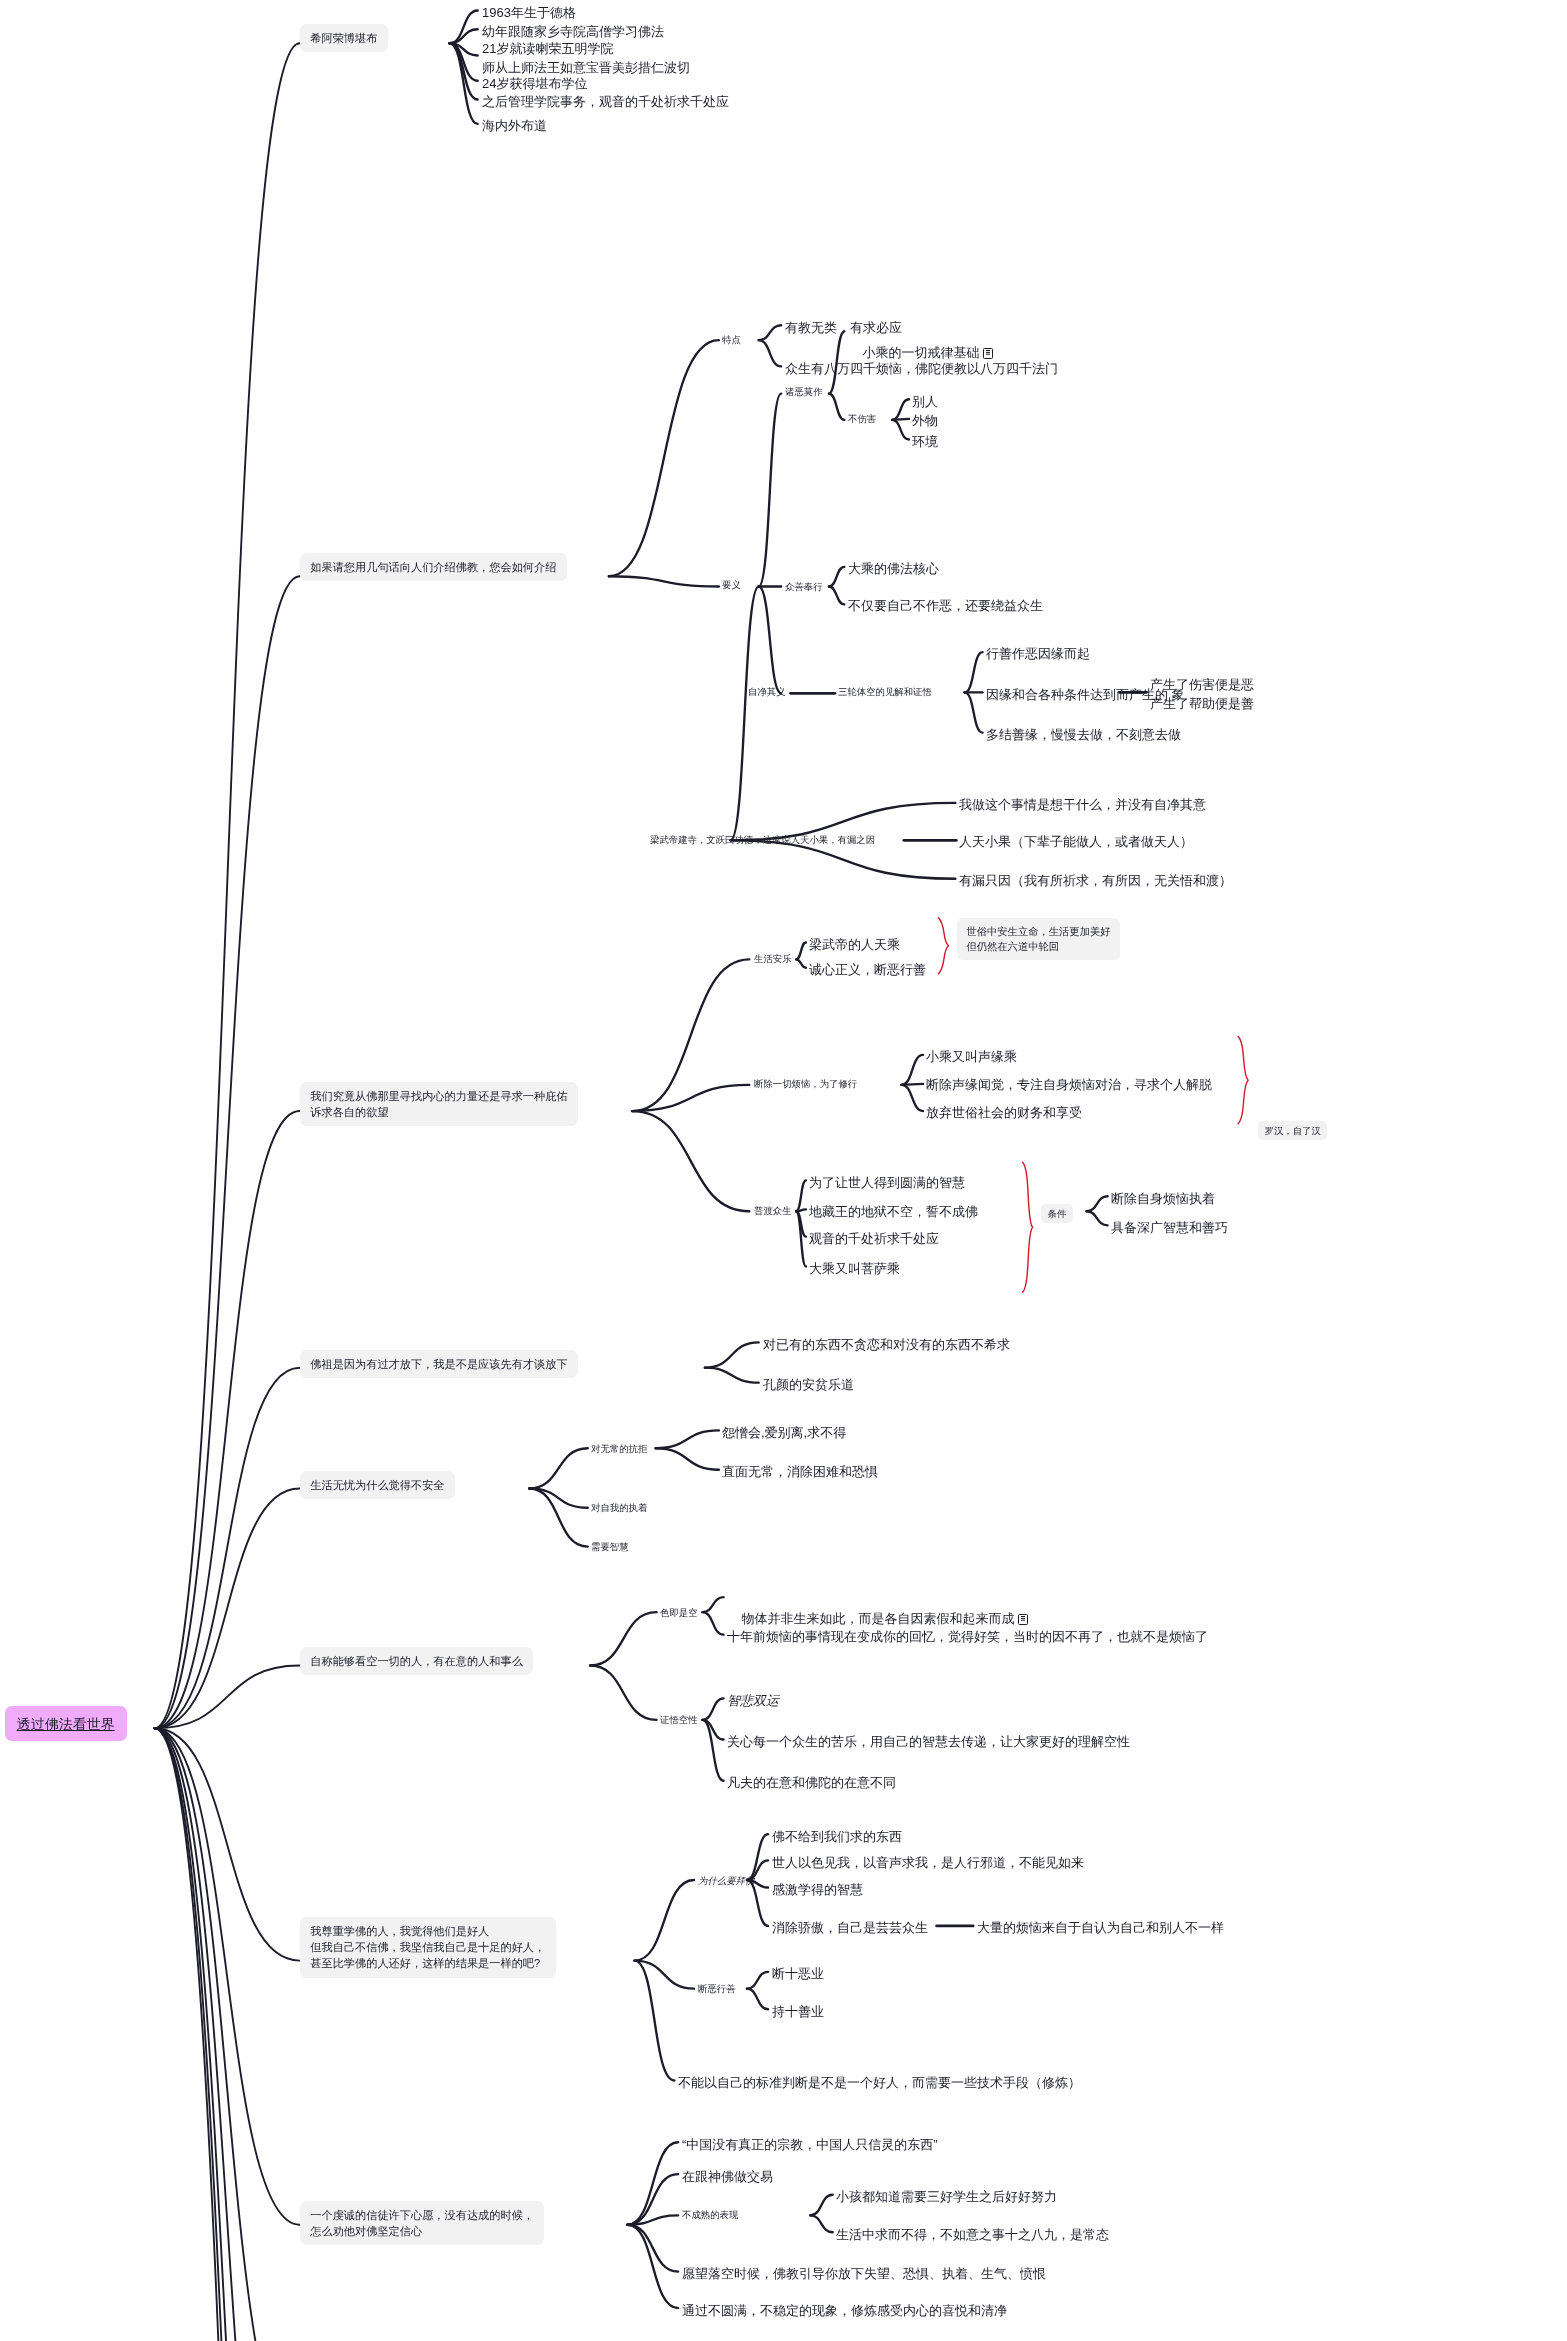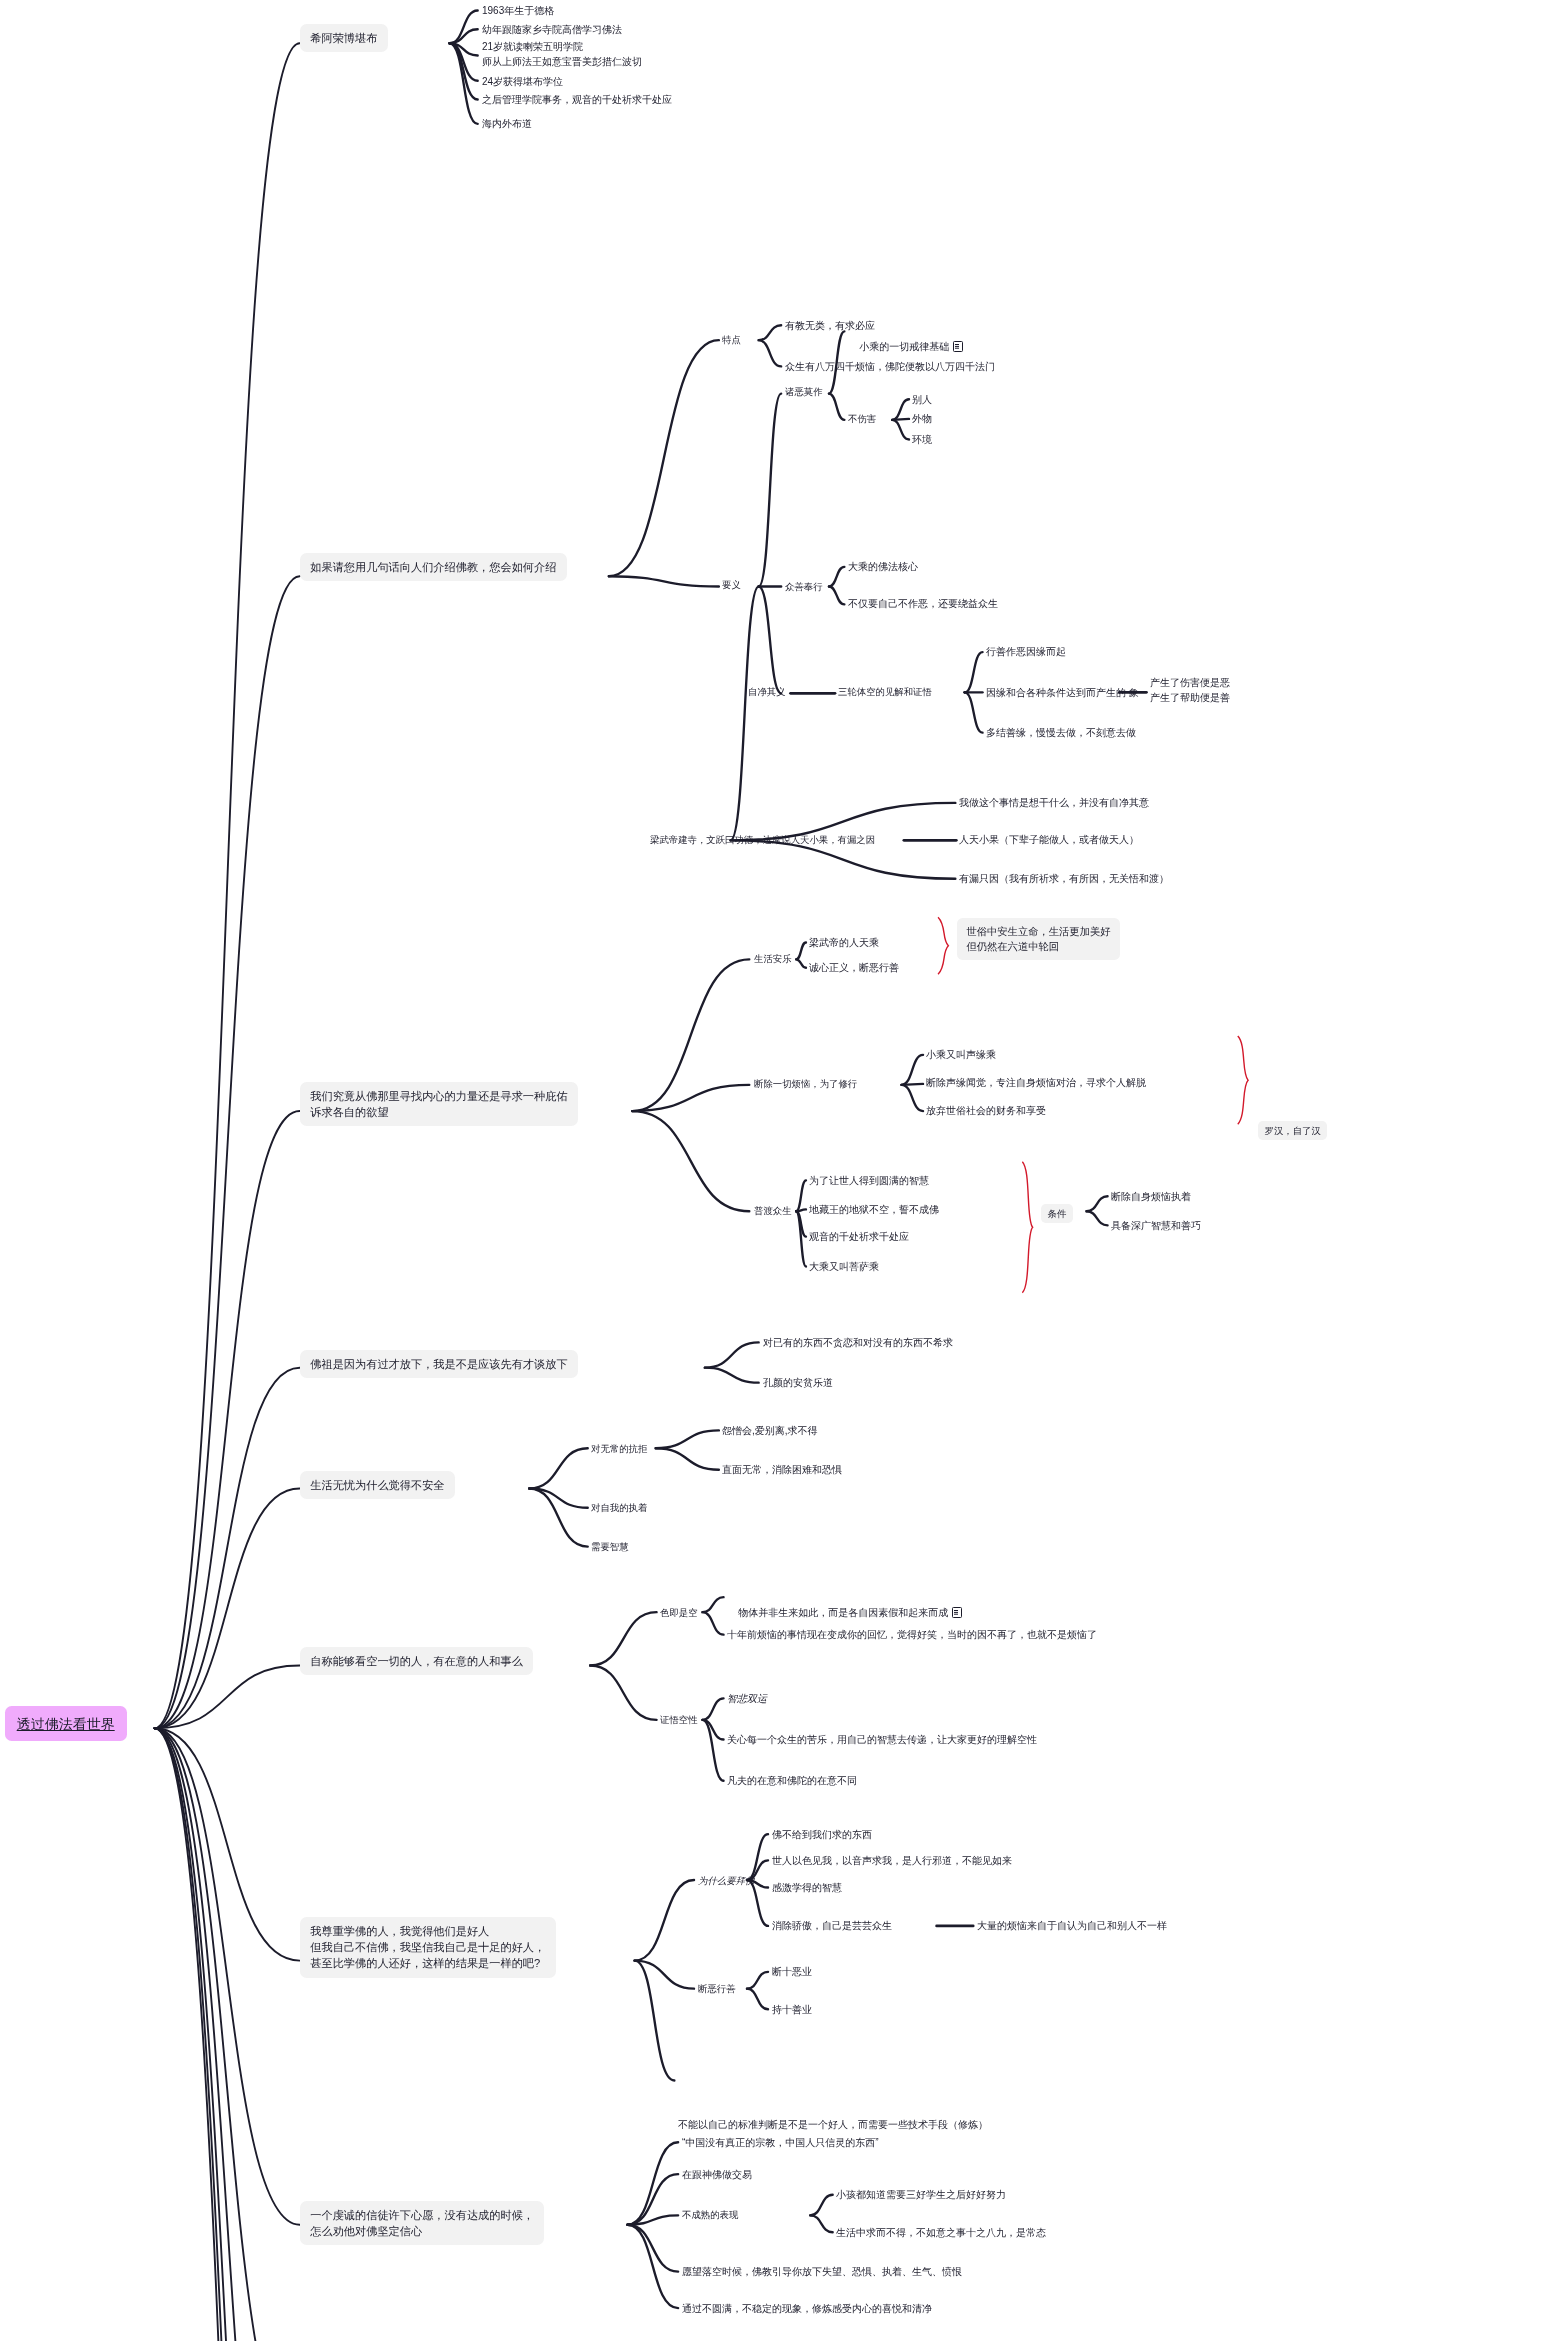--- a/index.html
+++ b/index.html
@@ -4,21 +4,21 @@
 <style>
   html,body{margin:0;padding:0;background:#fff;}
   body{font-family:"Liberation Sans","DejaVu Sans",sans-serif;color:#1c1c2b;}
   #canvas{position:relative;width:1567px;height:3495px;background:#fff;overflow:hidden;}
   svg.links{position:absolute;left:0;top:0;width:1567px;height:3495px;pointer-events:none;}
   .node{position:absolute;white-space:pre;line-height:1.45;}
   .root{background:#f0abfc;border-radius:6.6px;padding:7.5px 12px;font-size:14px;font-weight:400;color:#1c1c2b;text-decoration:underline;}
   .topic{background:#f2f2f2;border-radius:6.6px;padding:6px 10.3px;font-size:11.2px;color:#1c1c2b;}
   .mid{font-size:9.4px;color:#1c1c2b;background:transparent;}
   .mid.boxed{background:#f2f2f2;border-radius:4.7px;padding:2.8px 6.6px;}
-  .leaf{font-size:10px;color:#1c1c2b;}
+  .leaf{font-size:13px;color:#1c1c2b;}
   .note{background:#f2f2f2;border-radius:5.6px;padding:5.6px 9.4px;font-size:10.3px;line-height:1.5;}
   .badge{display:inline-block;width:8px;height:9px;border:0.9px solid #1c1c2b;border-radius:1.4px;position:relative;vertical-align:middle;margin-left:3.7px;}
   .badge:before{content:"";position:absolute;left:1.4px;top:1.4px;width:4.2px;height:0.9px;background:#1c1c2b;box-shadow:0 1.9px 0 #1c1c2b,0 3.7px 0 #1c1c2b;}
 </style>
 </head>
 <body>
 
 <div id="canvas">
   <svg class="links" id="links" viewBox="0 0 3346 7462">
       <path d="M330,3690 C500.5,3690 469.5,92 640,92" fill="none" stroke="#1c1c2b" stroke-width="4" stroke-linecap="round"></path>
@@ -238,21 +238,21 @@
 甚至比学佛的人还好，这样的结果是一样的吧?</div>
   <div class="node mid" style="left:698px;top:1874px;font-style:italic;">为什么要拜佛</div>
   <div class="node leaf" style="left:772px;top:1828px;">佛不给到我们求的东西</div>
   <div class="node leaf" style="left:772px;top:1854px;">世人以色见我，以音声求我，是人行邪道，不能见如来</div>
   <div class="node leaf" style="left:772px;top:1881px;">感激学得的智慧</div>
   <div class="node leaf" style="left:772px;top:1919px;">消除骄傲，自己是芸芸众生</div>
   <div class="node leaf" style="left:977px;top:1919px;">大量的烦恼来自于自认为自己和别人不一样</div>
   <div class="node mid" style="left:698px;top:1982px;">断恶行善</div>
   <div class="node leaf" style="left:772px;top:1965px;">断十恶业</div>
   <div class="node leaf" style="left:772px;top:2003px;">持十善业</div>
-  <div class="node leaf" style="left:678px;top:2074px;margin-top:44px;">不能以自己的标准判断是不是一个好人，而需要一些技术手段（修炼）</div>
+  <div class="node leaf" style="left:678px;top:2074px;">不能以自己的标准判断是不是一个好人，而需要一些技术手段（修炼）</div>
 
   <div class="node topic" style="left:300px;top:2201px;">一个虔诚的信徒许下心愿，没有达成的时候，
 怎么劝他对佛坚定信心</div>
   <div class="node leaf" style="left:682px;top:2136px;">“中国没有真正的宗教，中国人只信灵的东西”</div>
   <div class="node leaf" style="left:682px;top:2168px;">在跟神佛做交易</div>
   <div class="node mid" style="left:682px;top:2208px;">不成熟的表现</div>
   <div class="node leaf" style="left:836px;top:2188px;">小孩都知道需要三好学生之后好好努力</div>
   <div class="node leaf" style="left:836px;top:2226px;">生活中求而不得，不如意之事十之八九，是常态</div>
   <div class="node leaf" style="left:682px;top:2265px;">愿望落空时候，佛教引导你放下失望、恐惧、执着、生气、愤恨</div>
   <div class="node leaf" style="left:682px;top:2302px;">通过不圆满，不稳定的现象，修炼感受内心的喜悦和清净</div>

